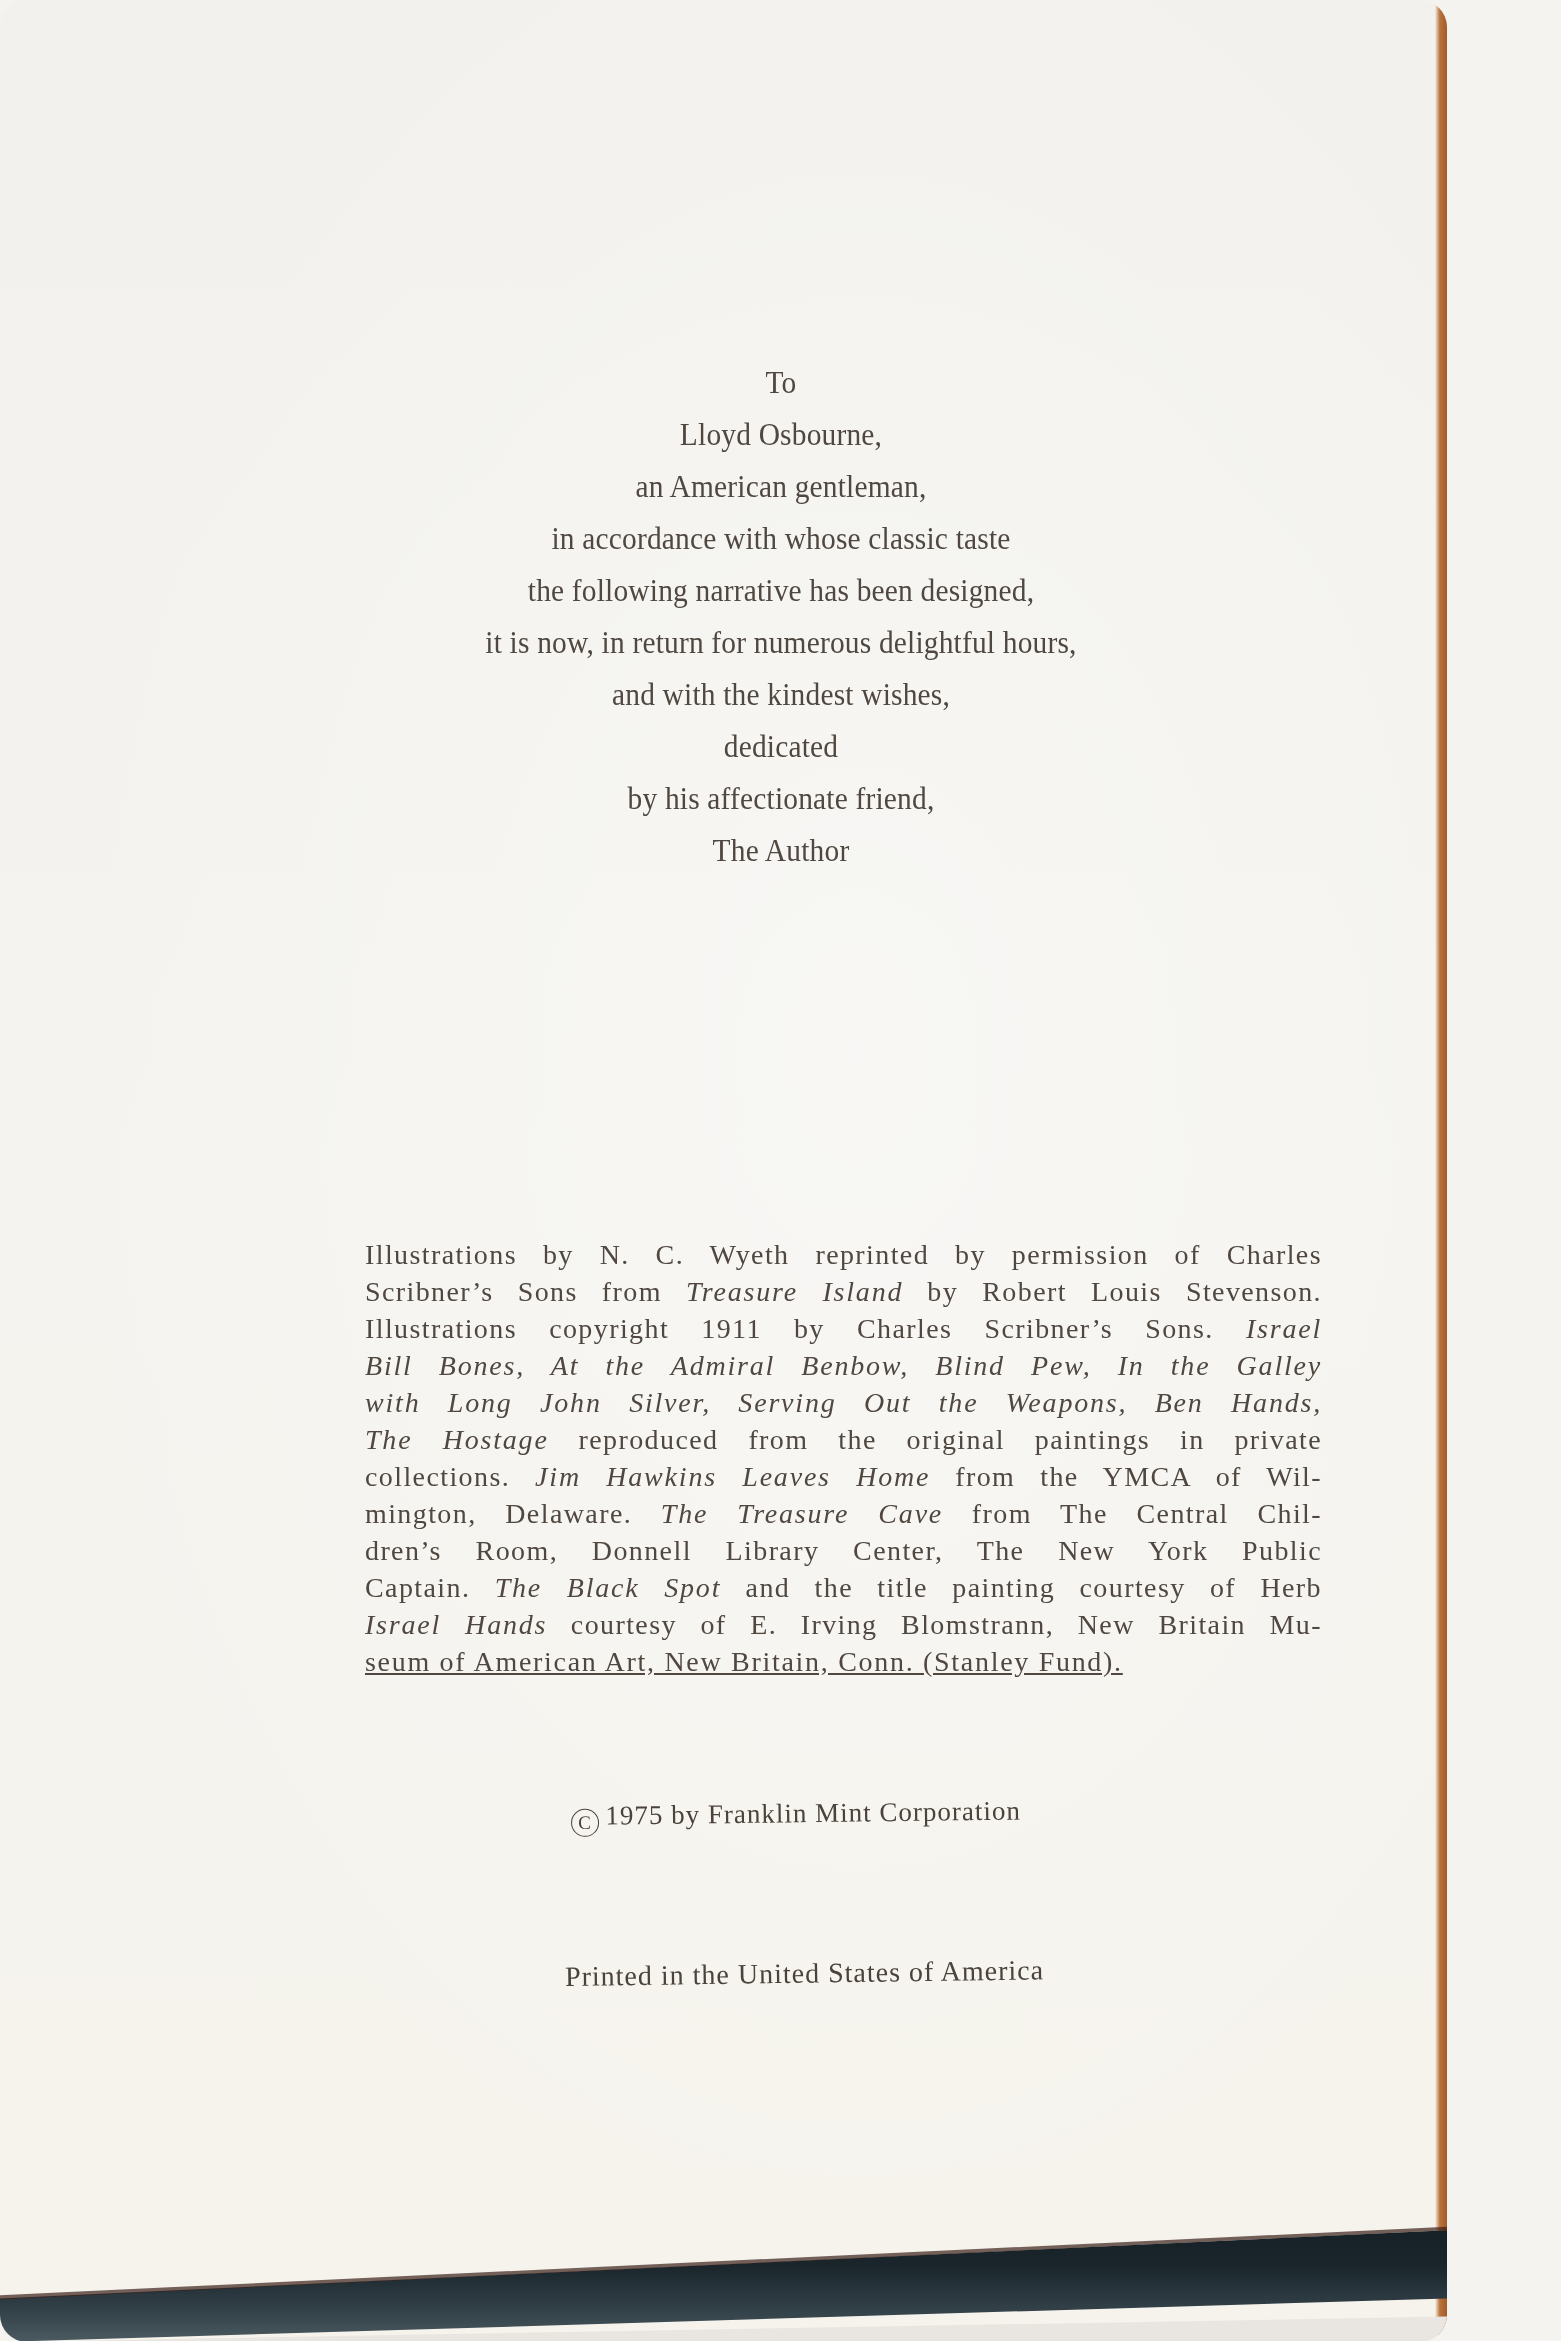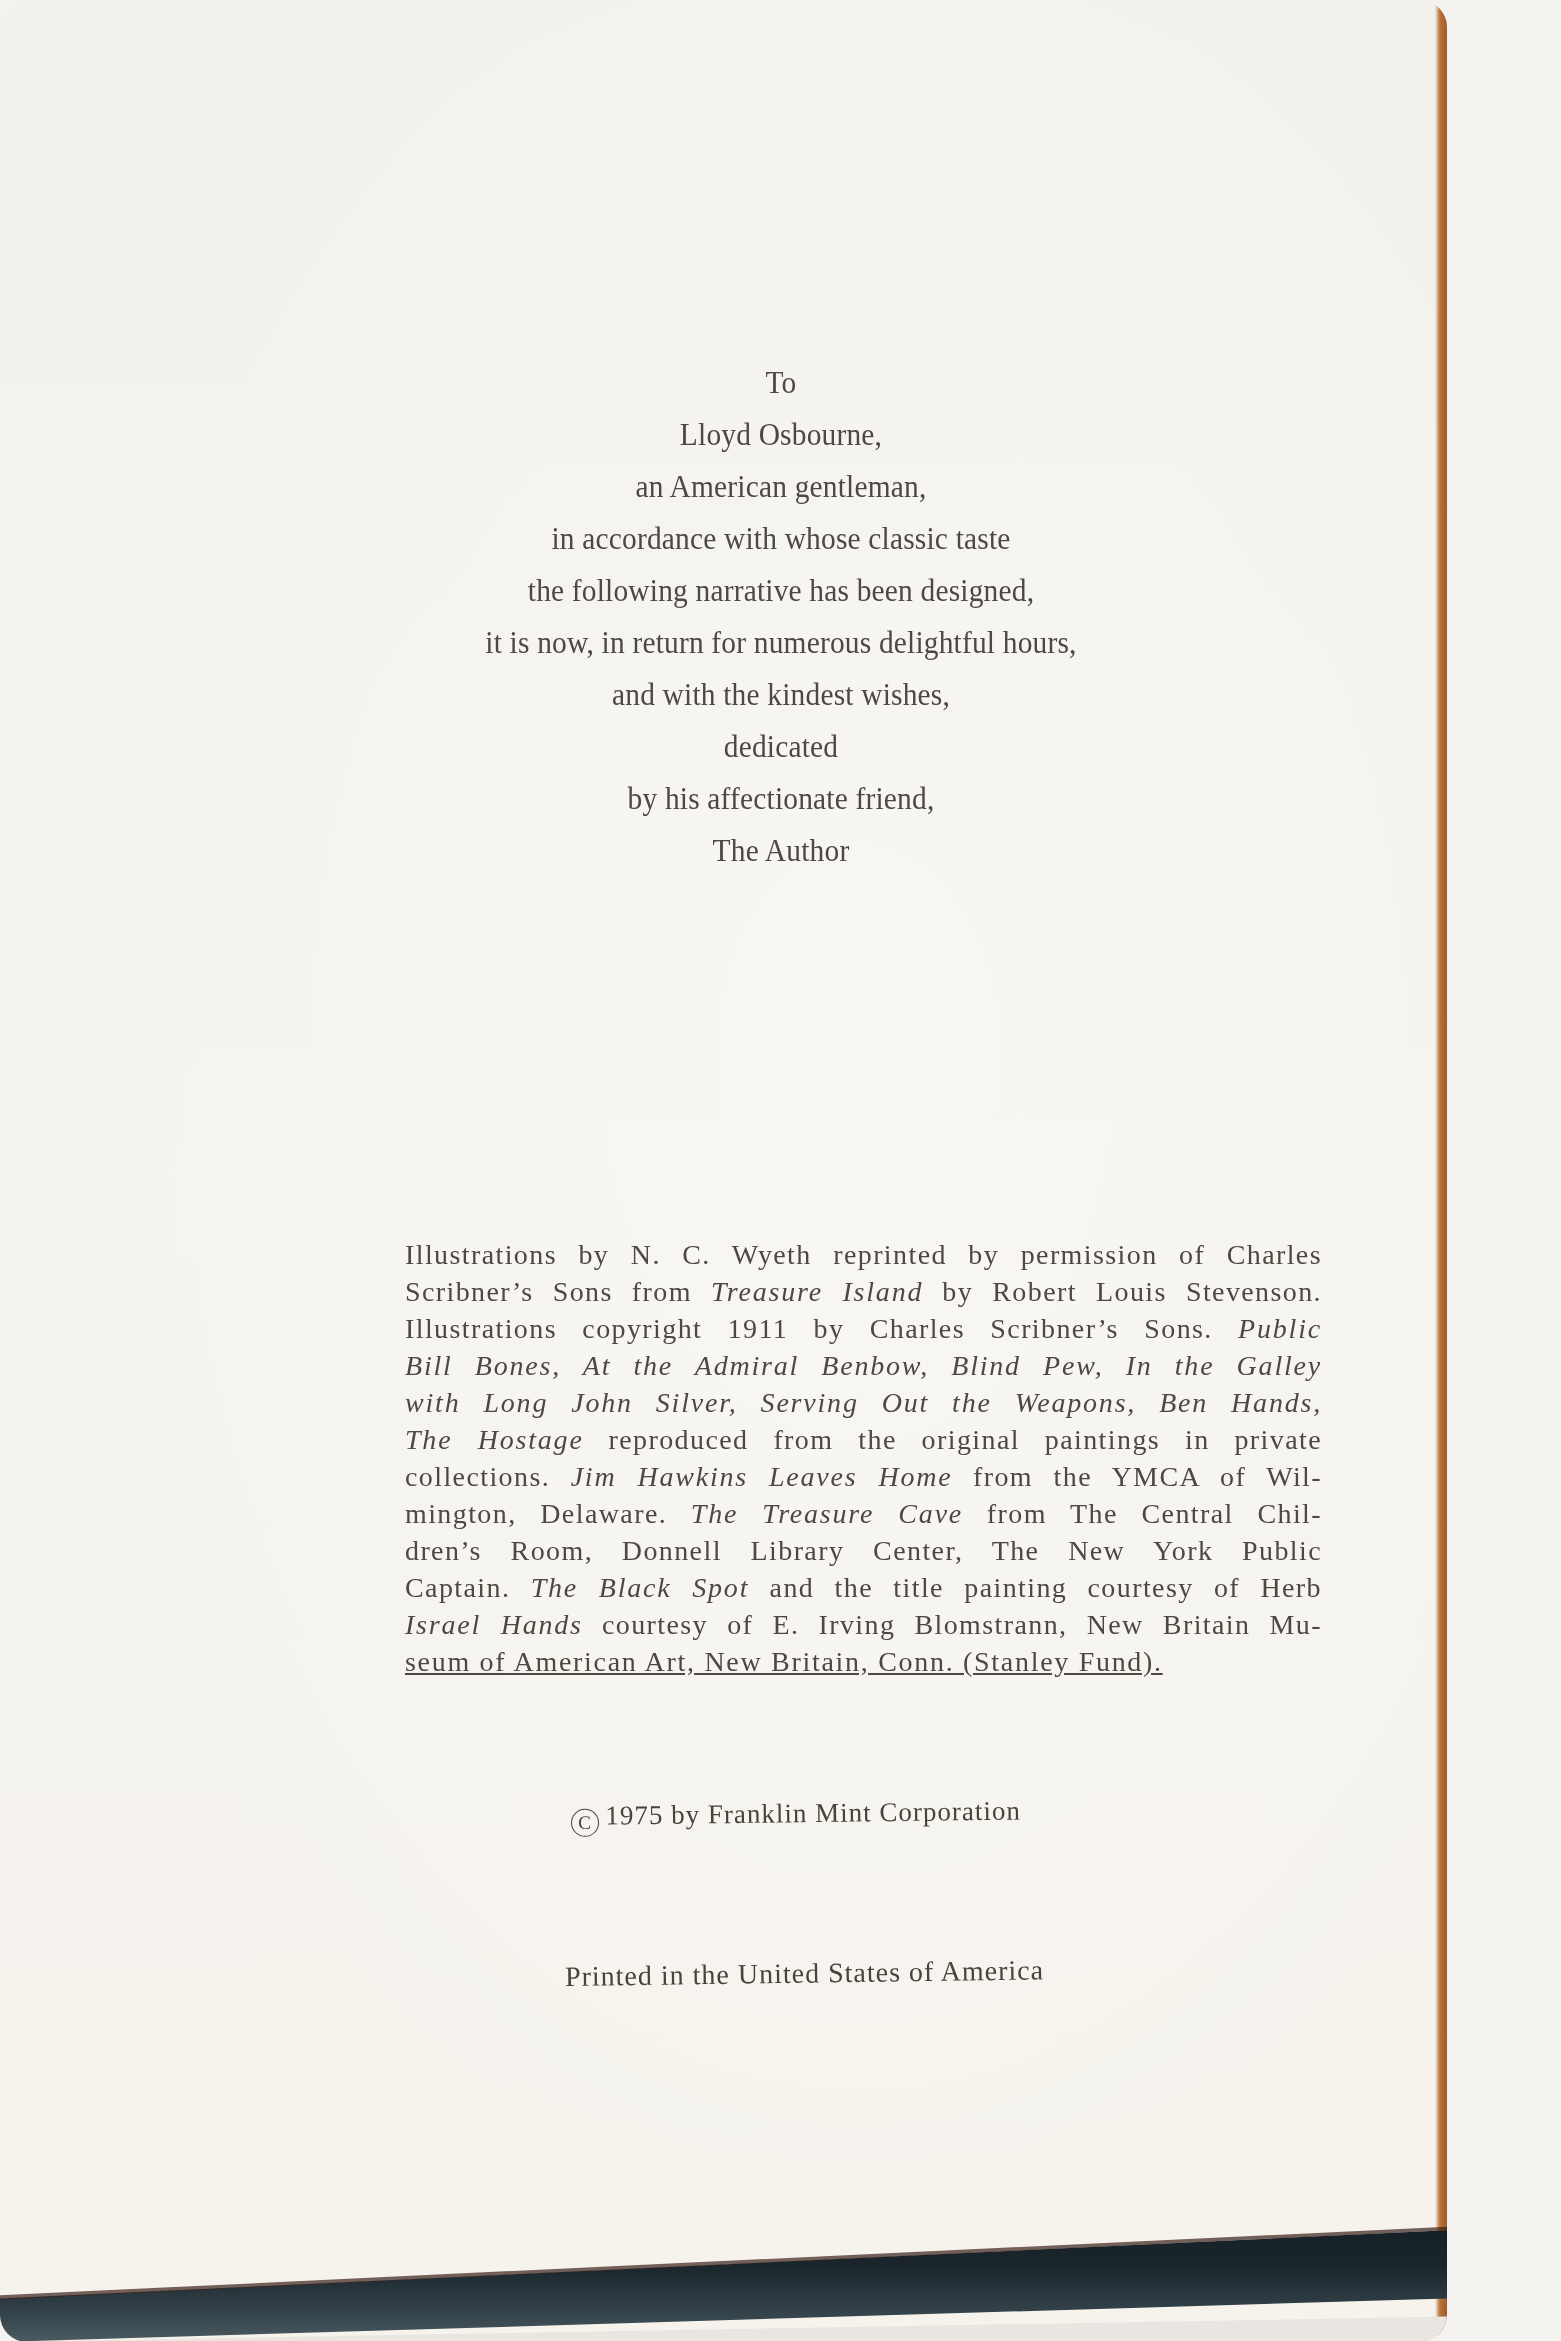--- a/index.html
+++ b/index.html
@@ -92,21 +92,20 @@
       line-height: 37px;
       letter-spacing: 1.4px;
       text-align: justify;
       text-align-last: justify;
     }
     .credits .row {
       display: block;
       white-space: nowrap;
       text-align: justify;
       text-align-last: justify;
-      margin-left: 40px;
     }
     .credits .row.last {
       text-align-last: left;
       letter-spacing: 1.7px;
       text-decoration: underline;
     }
     .credits i {
       letter-spacing: 1.8px;
     }
 
@@ -165,21 +164,21 @@
     <span class="line">it is now, in return for numerous delightful hours,</span>
     <span class="line">and with the kindest wishes,</span>
     <span class="line">dedicated</span>
     <span class="line">by his affectionate friend,</span>
     <span class="line">The Author</span>
   </div>
 
   <div class="credits" id="credits">
       <span class="row"><span>Illustrations by N. C. Wyeth reprinted by permission of Charles</span></span>
       <span class="row"><span>Scribner’s Sons from </span><i>Treasure Island</i><span> by Robert Louis Stevenson.</span></span>
-      <span class="row"><span>Illustrations copyright 1911 by Charles Scribner’s Sons. </span><i>Public</i></span>
+      <span class="row"><span>Illustrations copyright 1911 by Charles Scribner’s Sons. </span><i>Israel</i></span>
       <span class="row"><i>Bill Bones, At the Admiral Benbow, Blind Pew, In the Galley</i></span>
       <span class="row"><i>with Long John Silver, Serving Out the Weapons, Ben Hands,</i></span>
       <span class="row"><i>The Hostage</i><span> reproduced from the original paintings in private</span></span>
       <span class="row"><span>collections. </span><i>Jim Hawkins Leaves Home</i><span> from the YMCA of Wil-</span></span>
       <span class="row"><span>mington, Delaware. </span><i>The Treasure Cave</i><span> from The Central Chil-</span></span>
       <span class="row"><span>dren’s Room, Donnell Library Center, The New York Public</span></span>
       <span class="row"><span>Captain. </span><i>The Black Spot</i><span> and the title painting courtesy of Herb</span></span>
       <span class="row"><i>Israel Hands</i><span> courtesy of E. Irving Blomstrann, New Britain Mu-</span></span>
       <span class="row last"><span>seum of American Art, New Britain, Conn. (Stanley Fund).</span></span>
     </div>

